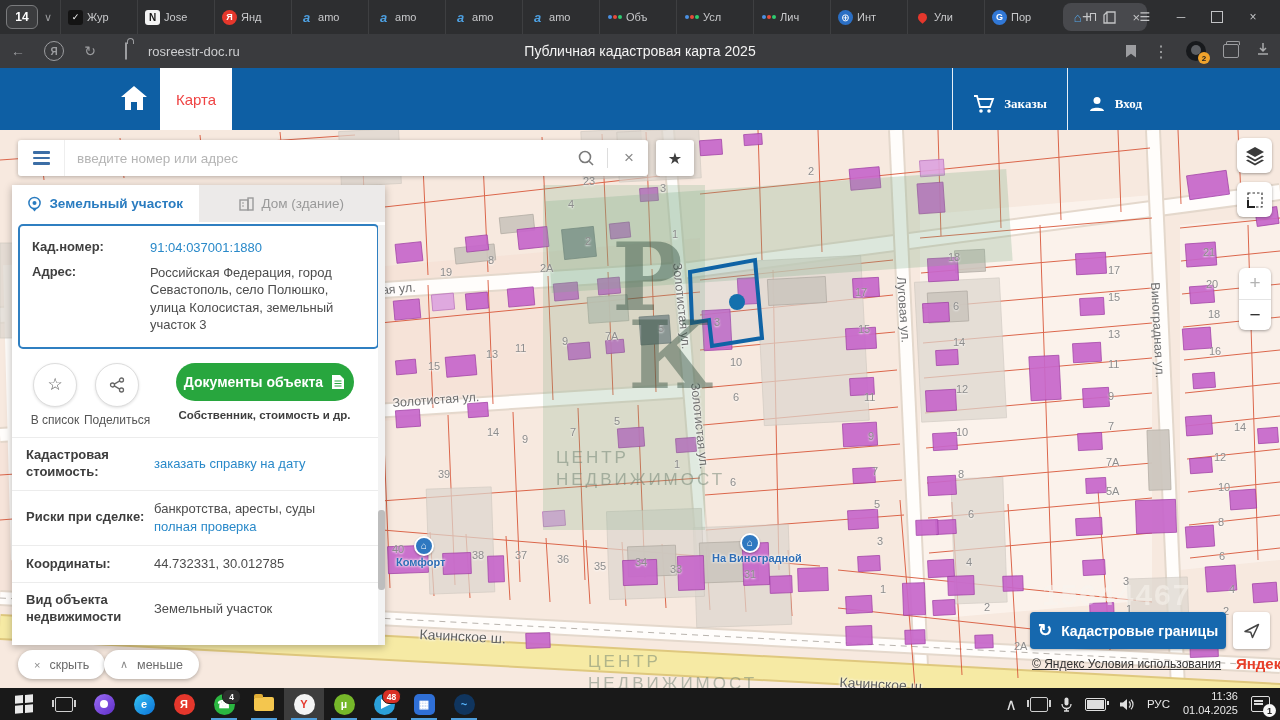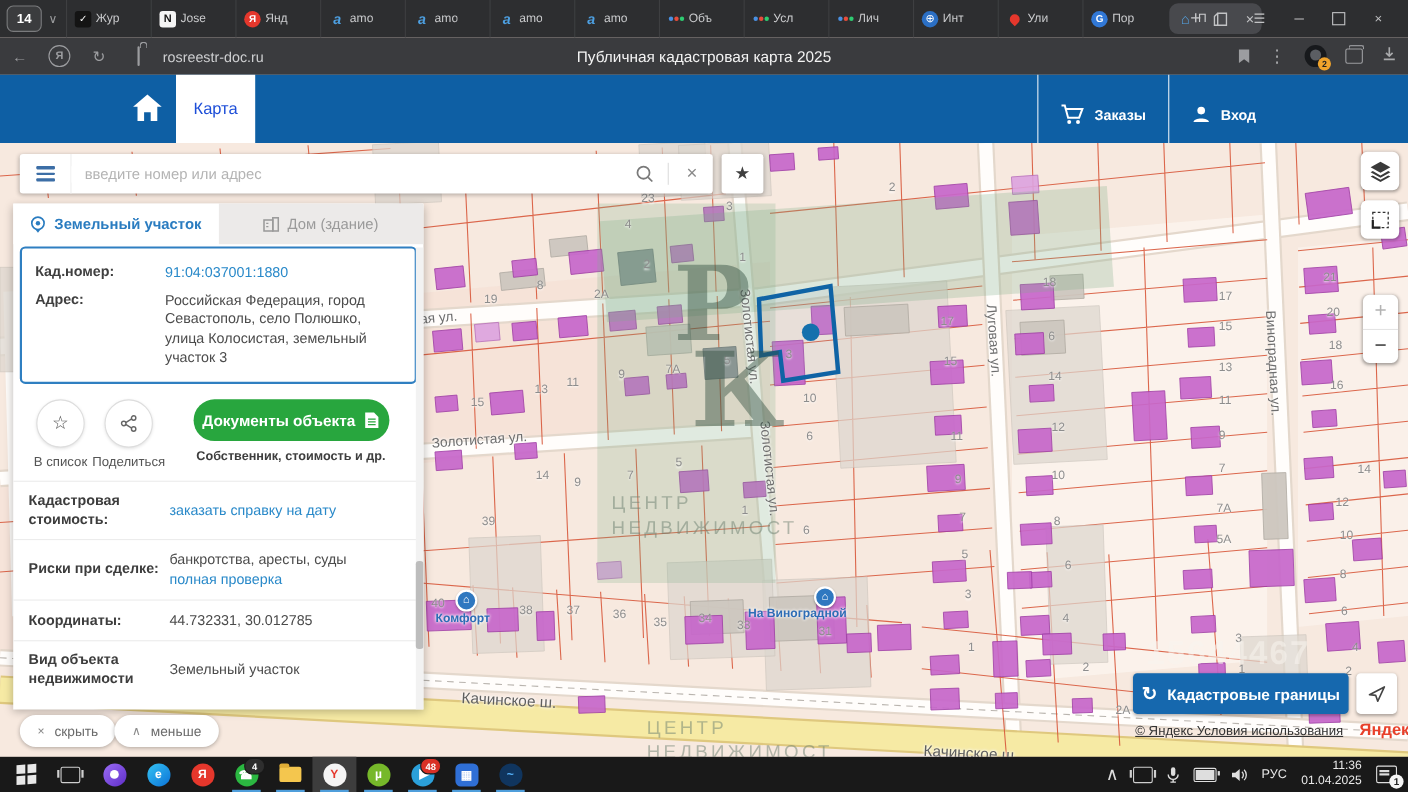--- a/index.html
+++ b/index.html
@@ -51,23 +51,23 @@
   .avatar{width:20px;height:20px;border-radius:50%;background:#17191c;position:relative;}
   .avatar::before{content:"";position:absolute;left:5px;top:4px;width:10px;height:10px;border-radius:50%;background:#5b5e63;}
   .avbadge{position:absolute;right:-4px;bottom:-3px;width:12px;height:12px;border-radius:50%;background:#f0a32c;color:#222;
     font-size:8px;font-weight:bold;display:flex;align-items:center;justify-content:center;}
   .collic{width:14px;height:12px;border:1.4px solid #9c9da0;border-radius:2px;position:relative;}
   .collic::before{content:"";position:absolute;left:2px;top:-4px;width:12px;height:3px;border:1.4px solid #9c9da0;border-bottom:none;border-radius:2px 2px 0 0;}
 
   
   .siteheader{position:absolute;top:68px;left:0;right:0;height:62px;background:#0e5fa4;}
   .homebtn{position:absolute;left:118px;top:15px;}
-  .karta{position:absolute;left:160px;top:0;width:72px;height:62px;background:#fff;color:#1d4ed8;
+  .karta{position:absolute;left:160px;top:0;width:72px;height:62px;background:#fff;color:#ef4444;
     font-size:15px;display:flex;align-items:center;justify-content:center;}
-  .hdr-right{position:absolute;right:118px;top:0;height:72px;display:flex;}
+  .hdr-right{position:absolute;right:118px;top:0;height:72px;display:flex;font-family:Liberation Serif, serif;}
   .hdrbtn{display:flex;align-items:center;gap:9px;color:#fff;font-size:13px;font-weight:bold;padding:0 20px;border-left:1px solid rgba(255,255,255,.9);}
 
   
   .map{position:absolute;top:130px;left:0;width:1280px;height:558px;overflow:hidden;background:#f7e9df;}
   .map svg.base{position:absolute;left:0;top:0;}
   .b-m{fill:#c767cb;stroke:#9e3ca4;stroke-width:.8;opacity:.92;}
   .b-l{fill:#dda3e0;stroke:#b76fbb;stroke-width:.8;opacity:.9;}
   .b-g{fill:#cdc7bf;stroke:#b1aba3;stroke-width:.8;opacity:.95;}
   .b-s{fill:#8e8e96;stroke:#74747c;stroke-width:.8;}
   .b-gp{fill:#ddd7cf;stroke:#c9c3bb;stroke-width:.8;opacity:.72;}
@@ -491,21 +491,21 @@
         <span class="ml ml-st" style="left: 684px; top: 132px; transform: rotate(84deg);">Золотистая ул.</span>
         <span class="ml ml-st" style="left: 702px; top: 252px; transform: rotate(84deg);">Золотистая ул.</span>
         <span class="ml ml-st" style="left: 908px; top: 146px; transform: rotate(86deg);">Луговая ул.</span>
         <span class="ml ml-st" style="left: 1162px; top: 152px; transform: rotate(87deg);">Виноградная ул.</span>
         <span class="ml ml-st" style="left: -2px; top: 166px; transform: rotate(88deg);">Камская ул.</span>
         <span class="ml ml-st2" style="left: 420px; top: 496px; transform: rotate(3deg);">Качинское ш.</span>
         <span class="ml ml-st2" style="left: 840px; top: 544px; transform: rotate(3deg);">Качинское ш.</span>
         <span class="ml ml-poiicon" style="left: 414px; top: 406px;">⌂</span>
         <span class="ml ml-poi" style="left: 396px; top: 426px;">Комфорт</span>
         <span class="ml ml-poiicon" style="left: 740px; top: 403px;">⌂</span>
-        <span class="ml ml-poi" style="left: 660px; top: 422px; padding-left: 20px;">На Виноградной</span>
+        <span class="ml ml-poi" style="left: 692px; top: 422px; padding-left: 20px;">На Виноградной</span>
         <span class="ml ml-n" style="left: 744px; top: 438px;">31</span>
         <span class="ml ml-n" style="left: 583px; top: 45px;">23</span>
         <span class="ml ml-n" style="left: 568px; top: 68px;">4</span>
         <span class="ml ml-n" style="left: 660px; top: 52px;">3</span>
         <span class="ml ml-n" style="left: 808px; top: 35px;">2</span>
         <span class="ml ml-n" style="left: 672px; top: 98px;">1</span>
         <span class="ml ml-n" style="left: 585px; top: 105px;">2</span>
         <span class="ml ml-n" style="left: 488px; top: 124px;">8</span>
         <span class="ml ml-n" style="left: 440px; top: 136px;">19</span>
         <span class="ml ml-n" style="left: 540px; top: 132px;">2А</span>

